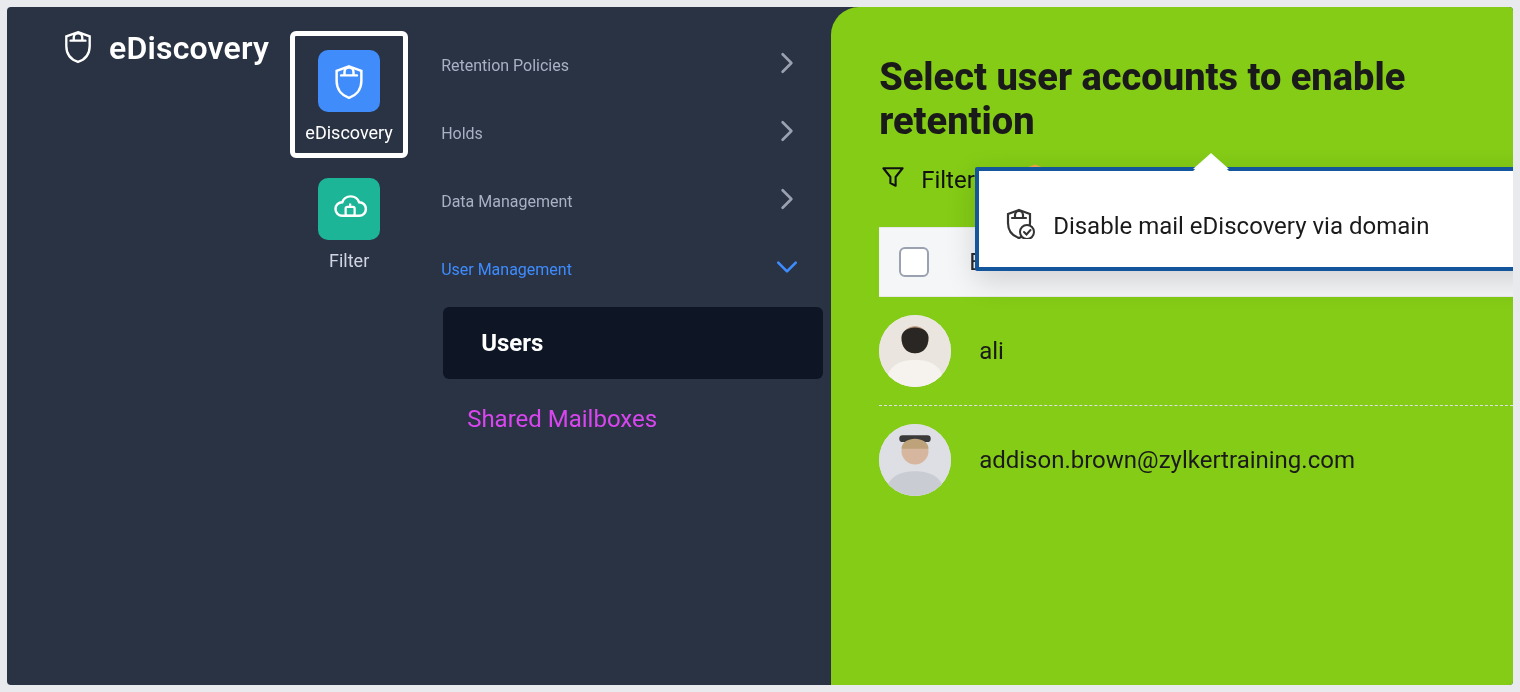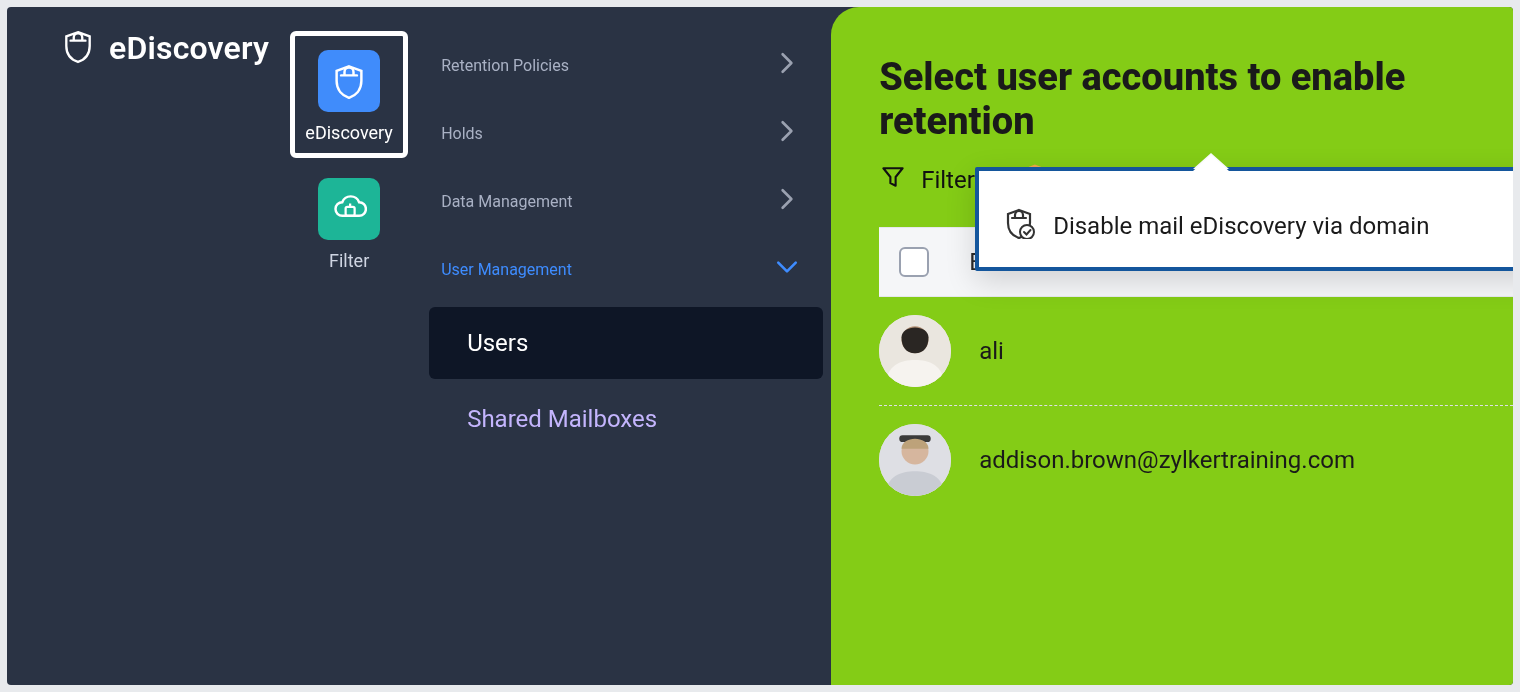--- a/index.html
+++ b/index.html
@@ -96,30 +96,30 @@
     cursor: pointer;
   }
   .nav-item.expanded { color: #3e8cff; gap: 44px; }
   .nav-item .chevron { color: #9aa1b0; }
   .nav-item.expanded .chevron { color: #3e8cff; }
   .sub-item {
     height: 72px;
     display: flex;
     align-items: center;
     padding-left: 38px;
-    color: #c4b5fd;
+    color: #d946ef;
     font-size: 24px;
     cursor: pointer;
   }
   .sub-item.active {
     background: #0e1626;
     color: #fff;
-    font-weight: 400;
+    font-weight: 700;
     border-radius: 6px;
-    margin: 4px 8px 4px 0;
+    margin: 4px 8px 4px 14px;
   }
   
   .main-panel {
     flex: 1;
     background: #84cc16;
     border-top-left-radius: 28px;
     padding: 48px 0 0 48px;
     position: relative;
     overflow: hidden;
     min-width: 0;

